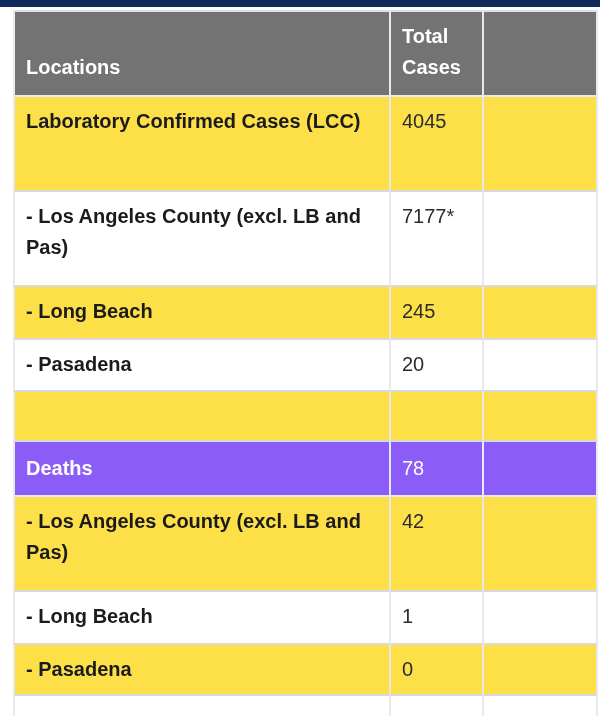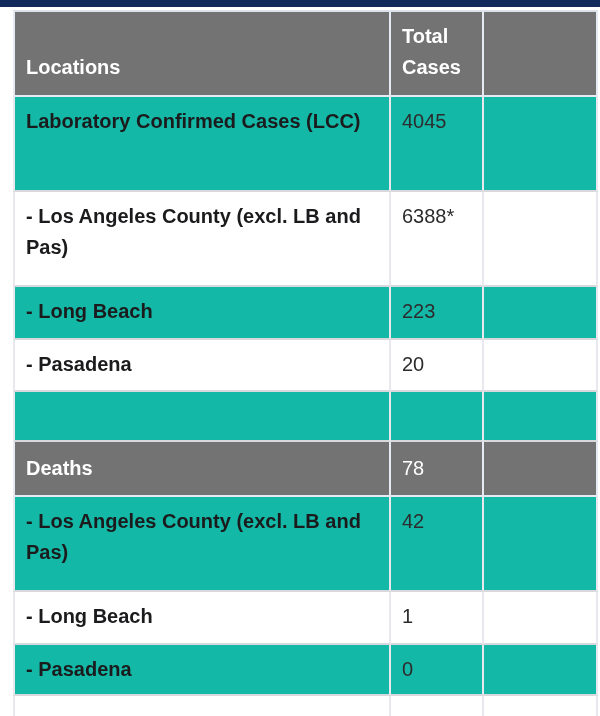--- a/index.html
+++ b/index.html
@@ -14,27 +14,27 @@
     border-right: 2px solid #e8e8ee; border-bottom: 2px solid #d9d9dd;
     overflow: hidden; text-align: left; }
   th:first-child, td:first-child { border-left: 2px solid #e8e8ee; }
   
   tr.r-header th { background: #737373; color: #ffffff; font-weight: 700;
     vertical-align: bottom; padding-bottom: 12px;
     border-color: #e6eaf2; border-top: 2px solid #dde1e9; height: 87px; }
   
   td.label { font-weight: 700; color: #1b1b1d; }
   td.value { font-weight: 400; color: #2c2c2e; }
-  tr.shade td { background: #14b8a6; }
+  tr.shade td { background: #fde047; }
   tr.plain td { background: #ffffff; }
   tr.r-tall td { height: 95px; }
   tr.r-med td { height: 53px; margin-left: 48px; }
   tr.r-med2 td { height: 52px; }
   tr.r-spacer td { height: 50px; }
-  tr.r-deaths td { height: 55px; background: #737373; color: #ffffff;
+  tr.r-deaths td { height: 55px; background: #8b5cf6; color: #ffffff;
     border-color: #e6eaf2; vertical-align: middle; padding-top: 6px; padding-bottom: 6px; }
   tr.r-deaths td.label { color: #ffffff; }
   tr.r-deaths td.value { color: #ffffff; margin-top: 36px; }
   tr.r-last td { height: 49px; }
   tr.r-partial td { height: 40px; border-bottom: 0; }
 </style>
 </head>
 <body>
 
 <div class="stage">
@@ -54,26 +54,26 @@
       </tr>
     </thead>
     <tbody>
       <tr class="r-tall shade">
         <td class="label">Laboratory Confirmed Cases (LCC)</td>
         <td class="value">4045</td>
         <td></td>
       </tr>
       <tr class="r-tall plain">
         <td class="label">- Los Angeles County (excl. LB and Pas)</td>
-        <td class="value">6388*</td>
+        <td class="value">7177*</td>
         <td></td>
       </tr>
       <tr class="r-med shade">
         <td class="label">- Long Beach</td>
-        <td class="value">223</td>
+        <td class="value">245</td>
         <td></td>
       </tr>
       <tr class="r-med2 plain">
         <td class="label">- Pasadena</td>
         <td class="value">20</td>
         <td></td>
       </tr>
       <tr class="r-spacer shade">
         <td class="label"></td>
         <td class="value"></td>

